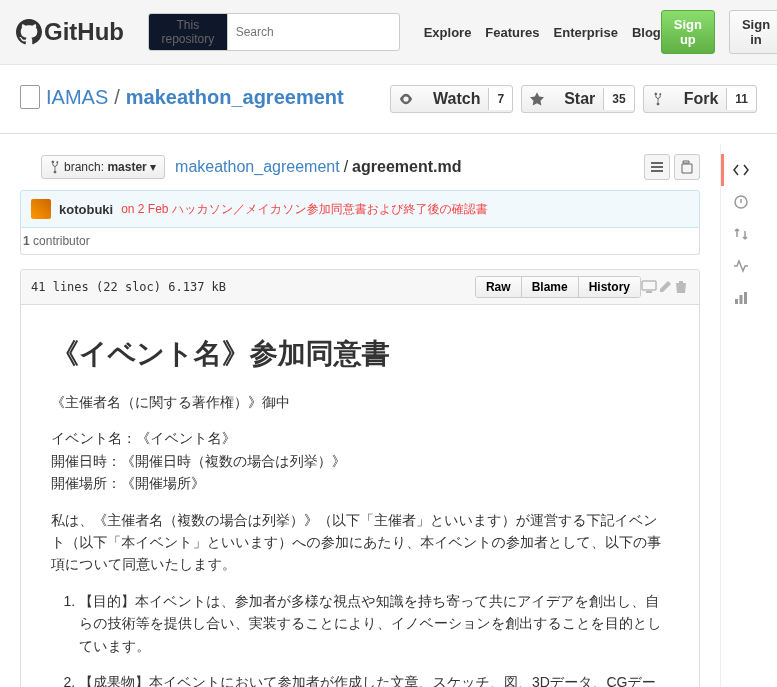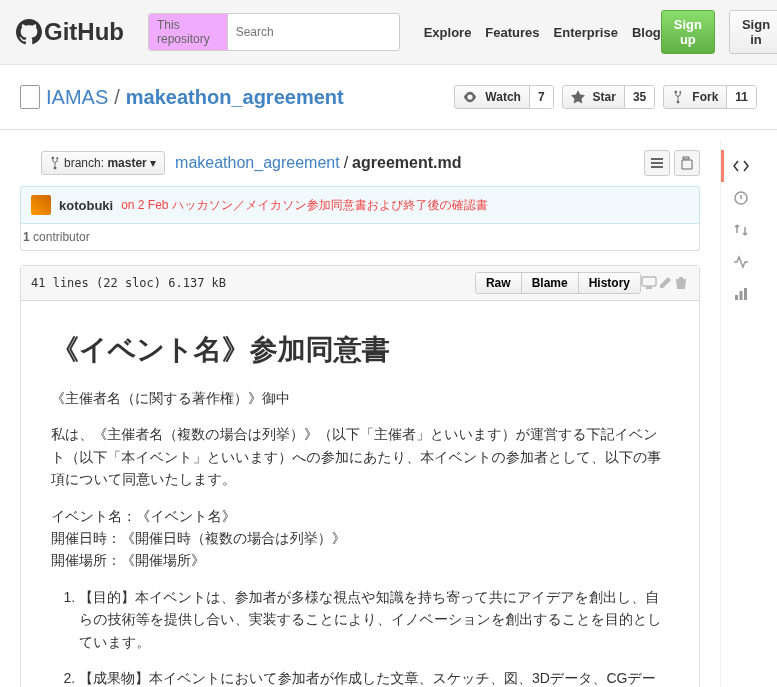--- a/index.html
+++ b/index.html
@@ -2,37 +2,37 @@
 <html><head>
   <meta charset="utf-8">
   <style>
     * { margin: 0; padding: 0; box-sizing: border-box; }
     body { font-family: Helvetica, Arial, sans-serif; font-size: 13px; color: #333; background: #fff; }
     
     .header { background: #f5f5f5; border-bottom: 1px solid #e5e5e5; padding: 10px 16px; display: flex; align-items: center; justify-content: space-between; }
     .header-left { display: flex; align-items: center; gap: 24px; }
     .logo { font-weight: bold; font-size: 24px; color: #333; display: flex; align-items: center; }
     .search-wrap { display: flex; align-items: center; background: #fff; border: 1px solid #ccc; border-radius: 3px; overflow: hidden; }
-    .search-scope { padding: 4px 8px; background: #f0abfc; border-right: 1px solid #ccc; font-size: 12px; color: #666; }
+    .search-scope { padding: 4px 8px; background: #0f172a; border-right: 1px solid #ccc; font-size: 12px; color: #666; text-align: center; }
     .search-input { border: none; padding: 4px 8px; font-size: 12px; width: 180px; outline: none; }
     .nav-links { display: flex; gap: 14px; }
     .nav-links a { color: #333; text-decoration: none; font-size: 13px; font-weight: bold; }
     .header-right { display: flex; align-items: center; gap: 14px; }
     .btn { padding: 6px 12px; border-radius: 3px; border: 1px solid #ccc; background: linear-gradient(#fcfcfc, #eee); font-size: 13px; font-weight: bold; cursor: pointer; color: #333; }
     .btn-primary { background: linear-gradient(#8add6d, #60b044); border-color: #5ca941; color: #fff; }
     
     .repohead { padding: 20px 20px 0 20px; display: flex; justify-content: space-between; align-items: flex-start; border-bottom: 1px solid #ddd; padding-bottom: 20px; margin-bottom: 10px;}
     .repo-title { display: flex; align-items: center; gap: 6px; font-size: 20px; }
     .repo-icon { width: 20px; height: 24px; border: 1px solid #999; border-radius: 2px; position: relative; }
     .repo-title a { color: #4183c4; text-decoration: none; }
     .repo-title strong a { font-weight: bold; }
     .sep { color: #666; }
     .repo-actions { display: flex; gap: 8px; }
     .action-btn { display: flex; align-items: center; border: 1px solid #ccc; border-radius: 3px; overflow: hidden; background: linear-gradient(#fcfcfc, #eee); }
-    .action-btn .label { padding: 4px 8px; font-size: 12px; font-weight: bold; display: flex; align-items: center; gap: 8px; cursor: pointer; }
+    .action-btn .label { padding: 4px 8px; font-size: 16px; font-weight: bold; display: flex; align-items: center; gap: 20px; cursor: pointer; }
     .action-btn .count { padding: 4px 8px; border-left: 1px solid #ccc; font-size: 12px; font-weight: bold; background: #fff; }
     
     .main-wrap { display: flex; }
     .main { padding: 0 20px; flex: 1; max-width: 720px; }
     .sidebar-right { width: 40px; border-left: 1px solid #eee; padding-top: 10px; }
     .side-icon { display: flex; justify-content: center; padding: 8px 0; color: #999; cursor: pointer; position: relative; }
     .side-icon.active::before { content: ""; position: absolute; left: 0; top: 0; bottom: 0; width: 3px; background: #f9826c; }
     
     .file-nav { display: flex; align-items: center; justify-content: space-between; margin: 10px 0; }
     .branch-select { padding: 4px 8px; border: 1px solid #ccc; border-radius: 3px; background: linear-gradient(#fcfcfc, #eee); font-size: 12px; cursor: pointer; display: inline-flex; align-items: center; gap: 4px; }
@@ -189,26 +189,26 @@
         <span class="gray-icon">
               <svg width="12" height="14" viewBox="0 0 12 14" fill="#bbb">
                 <path d="M1 3h10l-1 10H2zM4 1h4v2H4z"></path>
               </svg>
             </span>
       </div>
     </div>
     <div class="file-content">
       <h1>《イベント名》参加同意書</h1>
       <p>《主催者名（に関する著作権）》御中</p>
-      <p>私は、《主催者名（複数の場合は列挙）》（以下「主催者」といいます）が運営する下記イベント（以下「本イベント」といいます）への参加にあたり、本イベントの参加者として、以下の事項について同意いたします。</p>
       <p>
         <span>イベント名：《イベント名》</span><br>
         <span>開催日時：《開催日時（複数の場合は列挙）》</span><br>
         <span>開催場所：《開催場所》</span>
       </p>
+      <p>私は、《主催者名（複数の場合は列挙）》（以下「主催者」といいます）が運営する下記イベント（以下「本イベント」といいます）への参加にあたり、本イベントの参加者として、以下の事項について同意いたします。</p>
       <ol>
         <li>【目的】本イベントは、参加者が多様な視点や知識を持ち寄って共にアイデアを創出し、自らの技術等を提供し合い、実装することにより、イノベーションを創出することを目的としています。</li>
         <li>【成果物】本イベントにおいて参加者が作成した文章、スケッチ、図、3Dデータ、CGデータ、写真、音声、動画、ソフトウェア、プロトタイピングしたハードウェアその他一切の成果物（以下「成果物」といいます）に関する著作権（著作権法第27条および第28条の権利その他の権利を含みます）、特許権、実用新案権、意匠権、商標権等の知的財産権（それらの権利を取得し、またはそれらの権利につき登録等を出願する権利も含むものとします。以下、合わせて「知的財産権」といいます）その他一切の権利は、作成した参加者自身に帰属します。ただし、本イベント終了時に合理的な方法により連絡が取れない参加者は、成果物に関する知的財産権その他一切の権利を放棄したものとみなします。</li>
 
       </ol>
     </div>
   </div>
 </div>
 
 <div class="sidebar-right">

